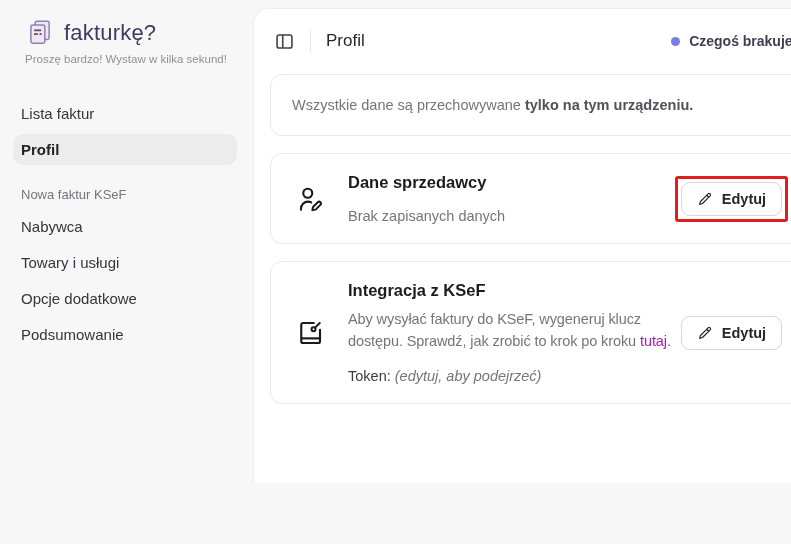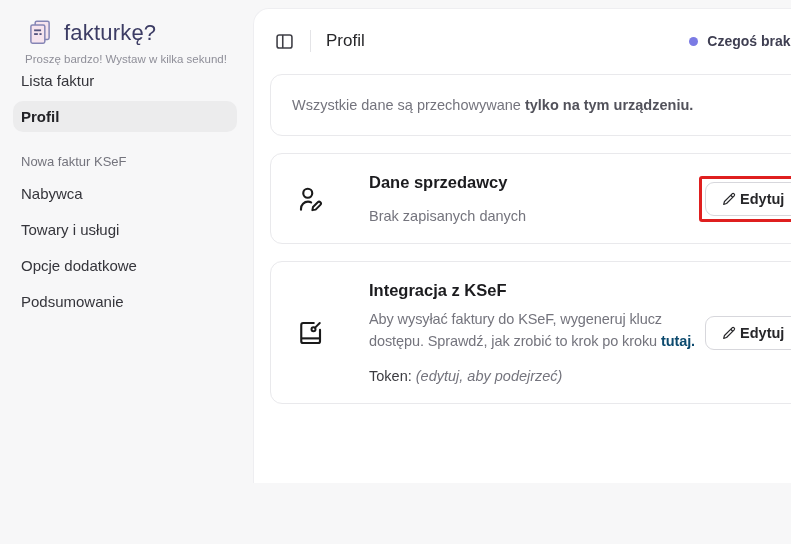--- a/index.html
+++ b/index.html
@@ -11,21 +11,21 @@
     color: #3f3f46;
   }
   .app { display: flex; width: 791px; height: 483px; }
 
   
   .sidebar { flex: 0 0 253px; width: 253px; padding-top: 18px; }
   .brand { padding: 0 14px 0 25px; }
   .brand-row { display: flex; align-items: center; gap: 9px; }
   .brand-title { font-size: 22px; font-weight: 500; color: #3c3c64; letter-spacing: .2px; }
   .brand-tagline { font-size: 11.5px; color: #8f8f99; margin-top: 5px; white-space: nowrap; }
-  nav { padding: 0 16px 0 13px; }
+  nav { margin-top: 33px; padding: 0 16px 0 13px; }
   .nav-item {
     font-size: 15px; color: #35353b; padding: 7px 8px; margin-bottom: 5px;
     border-radius: 10px; cursor: pointer; white-space: nowrap;
   }
   .nav-item.active { background: #ececed; font-weight: 700; color: #232327; }
   .nav-section { font-size: 13px; color: #74747d; padding: 17px 8px 9px; white-space: nowrap; }
 
   
   .panel {
     flex: 1; background: #ffffff; margin-top: 8px;
@@ -46,33 +46,33 @@
     display: flex; align-items: center; padding: 0 21px;
     font-size: 14.5px; color: #74747d; white-space: nowrap;
   }
   .banner strong { color: #52525b; }
 
   .card {
     border: 1px solid #e9e9ec; border-radius: 12px; margin-top: 17px;
     display: flex; align-items: center; padding: 19px 20px;
   }
   .card-icon { width: 38px; flex: 0 0 38px; margin-right: 19px; display: flex; justify-content: center; }
-  .card-body { flex: 1; min-width: 0; margin-left: 21px; }
+  .card-body { flex: 1; min-width: 0; }
   .card-title { font-size: 16.5px; font-weight: 700; color: #1c1c1f; margin: 0 0 8px; }
   .desc { font-size: 14.5px; line-height: 22px; color: #74747d; margin: 0; letter-spacing: -.1px; }
   .desc span { white-space: nowrap; }
-  .desc .link { color: #0c4a6e; font-weight: 700; cursor: pointer; }
+  .desc .link { color: #a21caf; font-weight: 400; cursor: pointer; }
   .status-line { font-size: 14.5px; color: #74747d; margin: 16px 0 0; }
   .token-line { font-size: 14.5px; margin: 16px 0 0; color: #3f3f46; white-space: nowrap; }
   .token-label { font-weight: 400; color: #3b3b40; }
   .token-line em { color: #74747d; }
 
   .card-action { position: relative; margin-left: 10px; flex: 0 0 auto; }
   .edit-btn {
-    display: flex; align-items: center; gap: 3px;
+    display: flex; align-items: center; gap: 9px;
     background: #fff; border: 1px solid #d7d7dc; border-radius: 9px;
     padding: 8px 15px; font-size: 14.5px; font-weight: 600; color: #27272a;
     font-family: "Liberation Sans", sans-serif; cursor: pointer; white-space: nowrap;
   }
   .red-box {
     position: absolute; inset: -6px; border: 3px solid #df1f1f;
     border-radius: 3px; pointer-events: none;
   }
 </style>
 </head>

